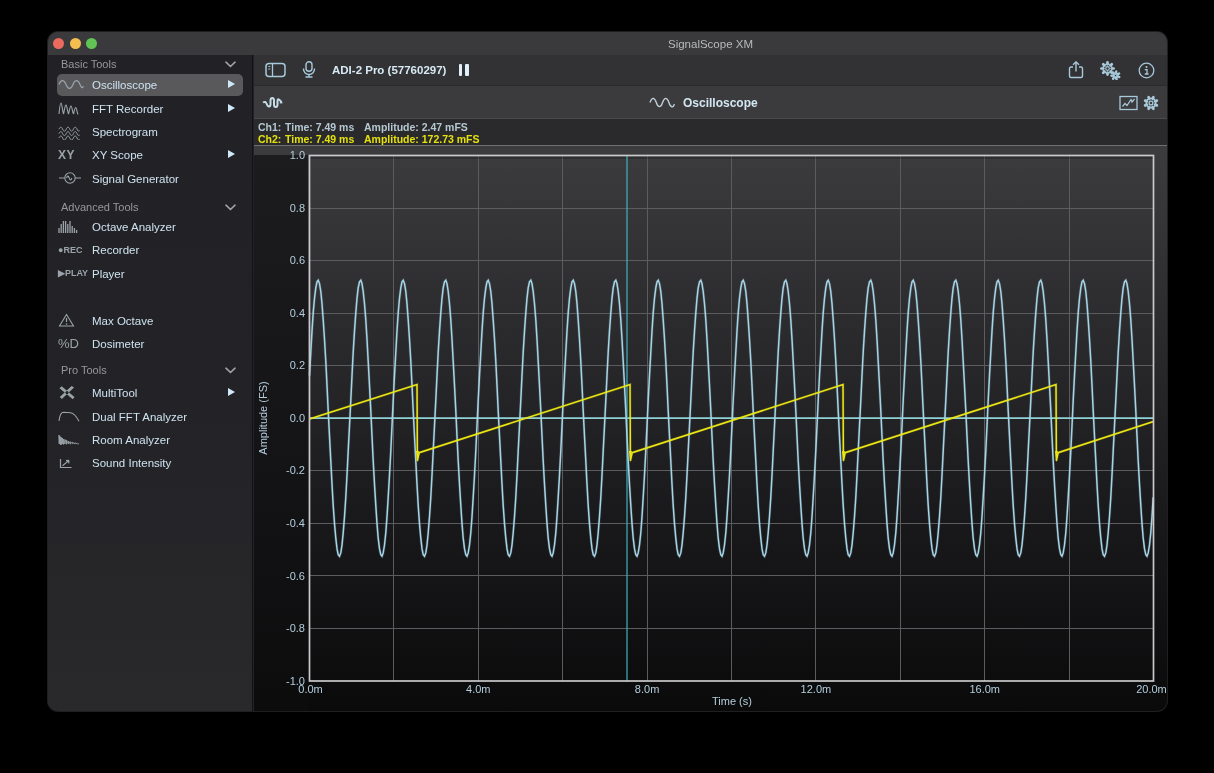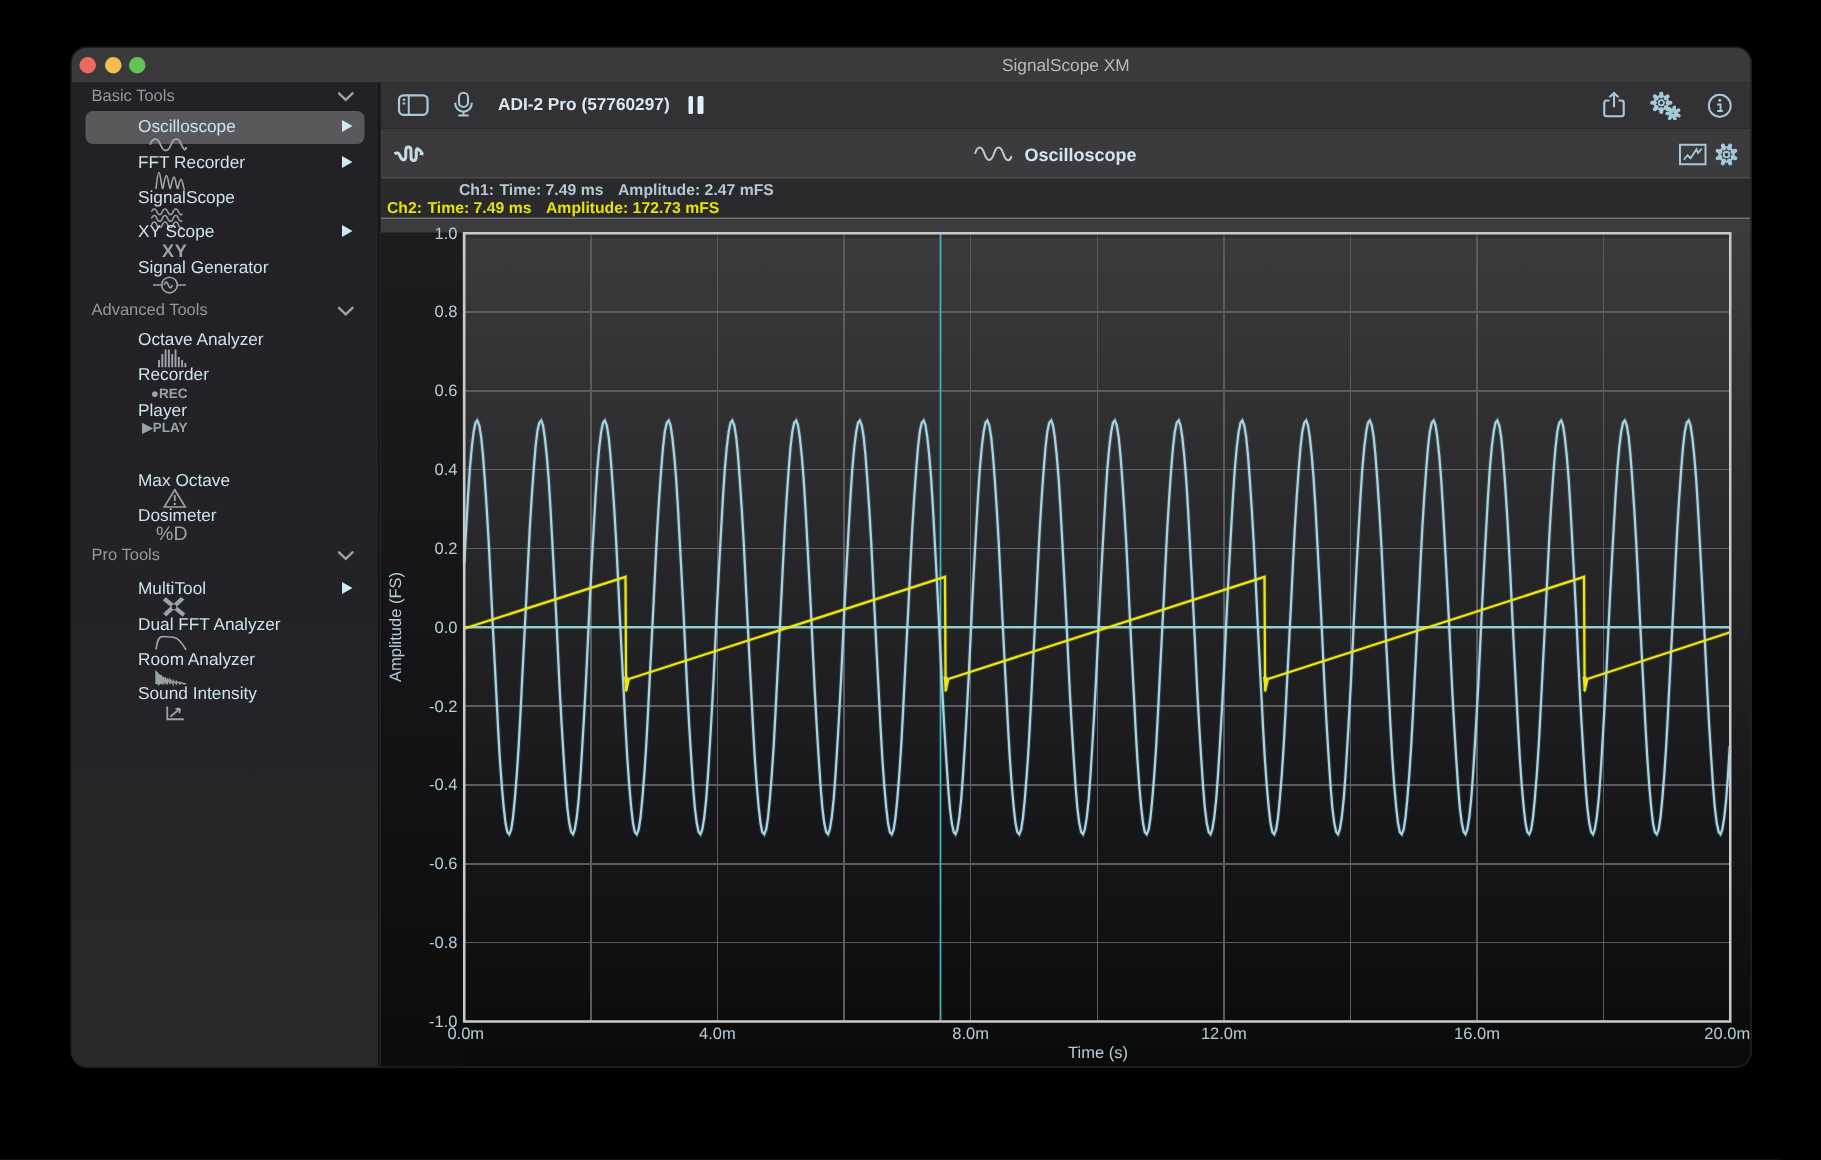--- a/index.html
+++ b/index.html
@@ -3,31 +3,31 @@
 * { margin:0; padding:0; box-sizing:border-box; }
 body { width:1214px; height:773px; background:#000; font-family:"Liberation Sans",sans-serif; position:relative; overflow:hidden; }
 .window { position:absolute; left:48px; top:32px; width:1119px; height:679px; border-radius:10px; background:#232327; overflow:hidden; box-shadow:0 0 0 1px rgba(110,110,115,0.28), inset 0 1px 0 rgba(255,255,255,0.10); }
 .titlebar { position:absolute; left:0; top:0; width:100%; height:23px; background:#3a3a3c; }
 .tl { position:absolute; top:6px; width:11px; height:11px; border-radius:50%; }
 .title { position:absolute; left:206px; right:0; top:0; height:23px; line-height:24px; text-align:center; color:#b8babb; font-size:11.5px; font-weight:400; }
 .sidebar { position:absolute; left:0; top:23px; width:205px; bottom:0; background:linear-gradient(180deg,#222226 0%,#232327 55%,#29292b 100%); border-right:1px solid #121214; }
 .shead { position:absolute; left:13px; right:0; height:18px; line-height:18px; color:#97979b; font-size:11px; }
 .sitem { position:absolute; left:9px; width:186px; height:21.5px; border-radius:5px; }
 .sitem.sel { background:#59595c; }
-.sic { position:absolute; left:1px; top:12px; width:30px; height:21.5px; display:flex; align-items:center; justify-content:flex-end;margin-left:37px; }
+.sic { position:absolute; left:1px; top:0; width:30px; height:21.5px; display:flex; align-items:center; justify-content:flex-start; }
 .slab { position:absolute; left:35px; top:0; height:21.5px; line-height:22px; color:#cde2ef; font-size:11.5px; }
 .arr { position:absolute; right:8px; top:6.2px; width:0; height:0; border-left:7.5px solid #cfe9f8; border-top:4.5px solid transparent; border-bottom:4.5px solid transparent; }
 .content { position:absolute; left:206px; top:23px; right:0; bottom:0; }
 .tb1 { position:absolute; left:0; top:0; width:100%; height:30px; background:#323234; }
 .tb2 { position:absolute; left:0; top:30px; width:100%; height:33px; background:#3b3b3d; border-top:1px solid #2b2b2d; }
 .infobar { position:absolute; left:0; top:63px; width:100%; height:28px; background:#2a2a2c; border-top:1px solid #4a4a4c; border-bottom:1px solid #6f6f71; }
 .chart { position:absolute; left:0; top:91px; width:913px; height:565px; background:linear-gradient(180deg,#3c3c3e 0%,#28282a 38%,#19191b 66%,#0a0a0b 100%); }
 .gutter { position:absolute; left:0; top:9px; width:54px; height:556px; background:linear-gradient(180deg,#1c1c1e 0%,#141416 55%,#0c0c0d 100%); }
 .cico { position:absolute; display:flex; align-items:center; }
-.ch1 { position:absolute; color:#b5c7d1; font-size:10.5px; font-weight:600; white-space:pre;margin-left:48px; }
+.ch1 { position:absolute; color:#b5c7d1; font-size:10.5px; font-weight:600; white-space:pre; }
 .ch2 { position:absolute; color:#e4e10c; font-size:10.5px; font-weight:600; white-space:pre; }
 </style></head><body>
 <div class="window">
   <div class="titlebar">
     <div class="tl" style="left:5px;background:#ec6a5e"></div>
     <div class="tl" style="left:21.5px;background:#f5bf4f"></div>
     <div class="tl" style="left:38px;background:#61c455"></div>
     <div class="title">SignalScope XM</div>
   </div>
   <div class="sidebar">
@@ -53,21 +53,21 @@
         <span class="arr"></span>
       </div>
       <div class="sitem" style="top:65.9px">
         <span class="sic">
           <svg width="25" height="16" viewBox="0 0 25 16" style="">
             <path d="M0 3 c1 -2.6 2.6 -2.6 3.6 0 c1 2.6 2.6 2.6 3.6 0 c1 -2.6 2.6 -2.6 3.6 0 c1 2.6 2.6 2.6 3.6 0 c1 -2.6 2.6 -2.6 3.6 0 c0.8 2 1.6 2.4 2.6 1.4" transform="translate(1 2.2)" fill="none" stroke="#9aa3a9" stroke-width="1"></path>
             <path d="M0 3 c1 -2.6 2.6 -2.6 3.6 0 c1 2.6 2.6 2.6 3.6 0 c1 -2.6 2.6 -2.6 3.6 0 c1 2.6 2.6 2.6 3.6 0 c1 -2.6 2.6 -2.6 3.6 0 c0.8 2 1.6 2.4 2.6 1.4" transform="translate(1 6.6)" fill="none" stroke="#9aa3a9" stroke-width="1"></path>
             <path d="M0 3 c1 -2.6 2.6 -2.6 3.6 0 c1 2.6 2.6 2.6 3.6 0 c1 -2.6 2.6 -2.6 3.6 0 c1 2.6 2.6 2.6 3.6 0 c1 -2.6 2.6 -2.6 3.6 0 c0.8 2 1.6 2.4 2.6 1.4" transform="translate(1 11)" fill="none" stroke="#9aa3a9" stroke-width="1"></path>
           </svg>
         </span>
-        <span class="slab">SignalScope</span>
+        <span class="slab">Spectrogram</span>
       </div>
       <div class="sitem" style="top:89.3px">
         <span class="sic">
           <span style="font:600 12px 'Liberation Sans',sans-serif;color:#9aa3a9;letter-spacing:0.5px">XY</span>
         </span>
         <span class="slab">XY Scope</span>
         <span class="arr"></span>
       </div>
       <div class="sitem" style="top:112.7px">
         <span class="sic">

